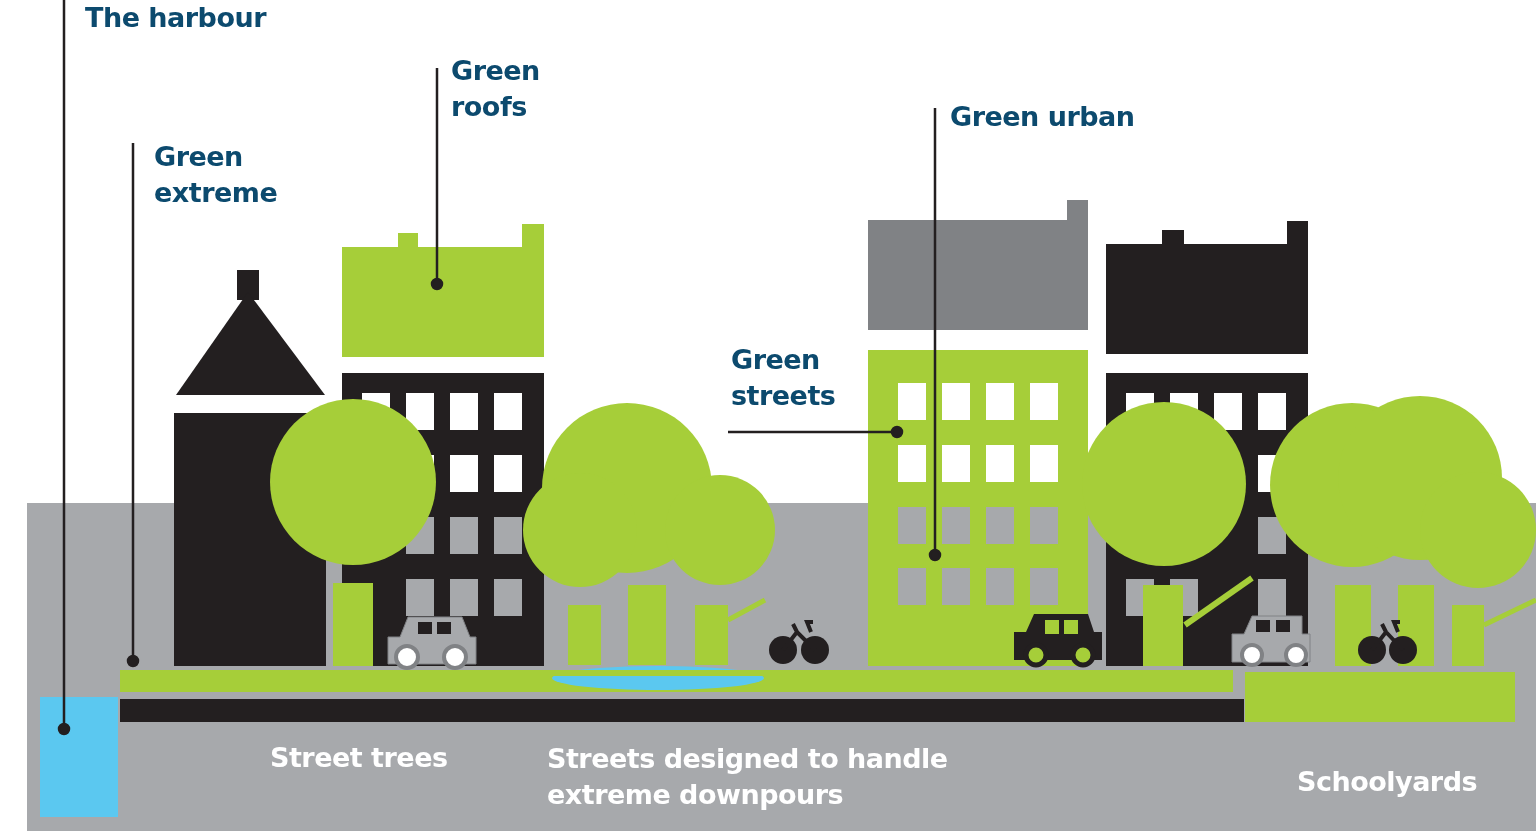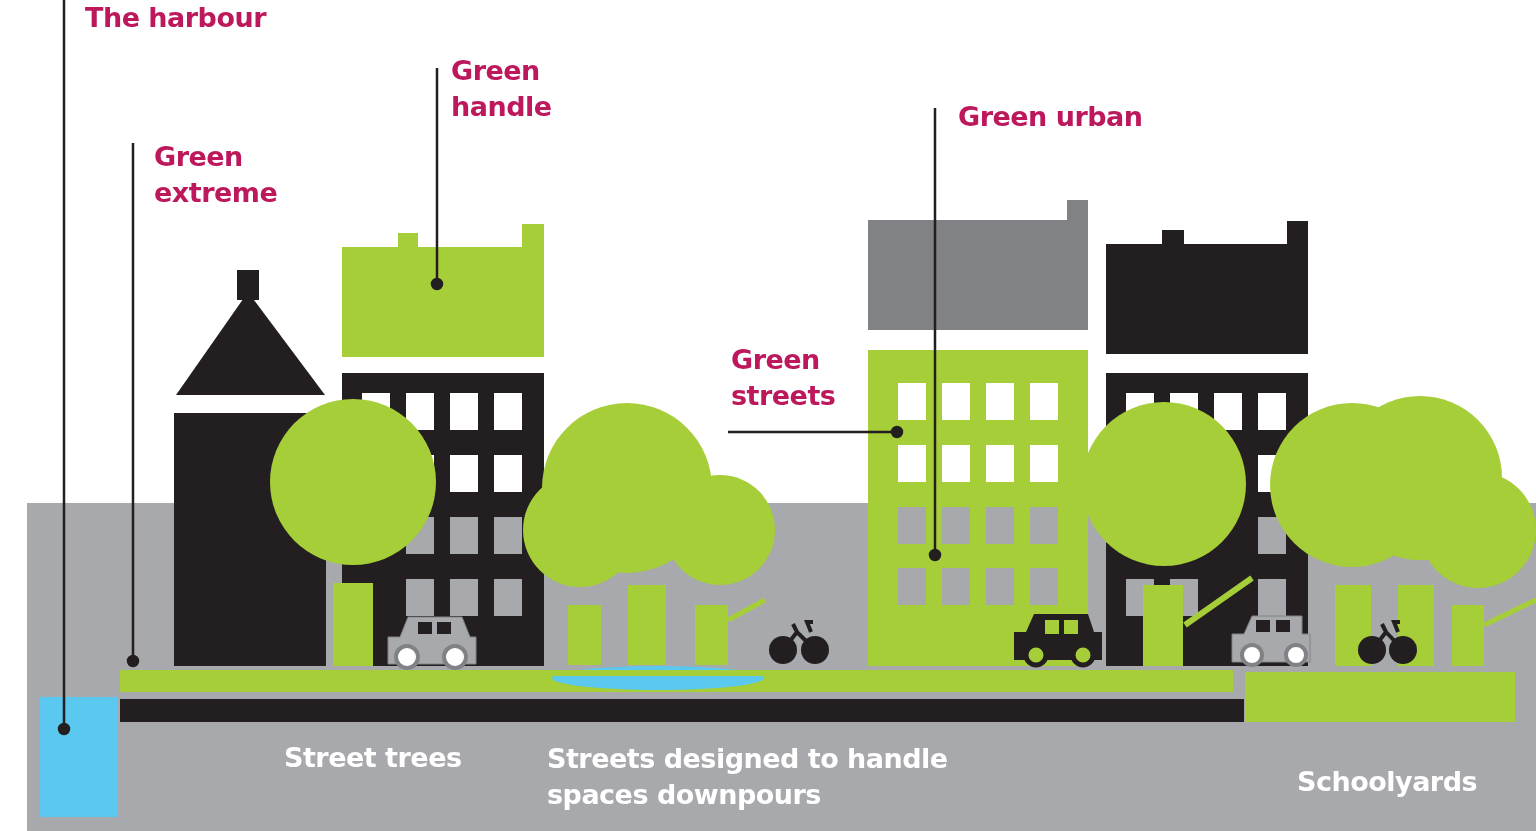--- a/index.html
+++ b/index.html
@@ -1,18 +1,18 @@
 <!DOCTYPE html>
 <html><head>
 <meta charset="utf-8">
 <style>
   html, body { margin:0; padding:0; background:#ffffff; }
   body { width:1536px; height:831px; overflow:hidden; position:relative; font-family:"DejaVu Sans", sans-serif; }
   #scene { position:absolute; left:0; top:0; }
-  .lbl { position:absolute; font-family:"DejaVu Sans", sans-serif; font-weight:bold; font-size:27px; line-height:36px; color:#be185d; letter-spacing:-0.5px; white-space:nowrap; }
+  .lbl { position:absolute; font-family:"DejaVu Sans", sans-serif; font-weight:bold; font-size:27px; line-height:36px; color:#0c4a6e; letter-spacing:-0.5px; white-space:nowrap; }
   .lbl-w { color:#ffffff; }
 </style>
 </head>
 <body>
 
 <svg id="scene" width="1536" height="831" viewBox="0 0 1536 831" xmlns="http://www.w3.org/2000/svg">
 
   <rect x="27" y="503" width="1509" height="328" fill="#a7a9ac"></rect>
 
   <rect x="40" y="697" width="78" height="120" fill="#5bc8f0"></rect>
@@ -174,28 +174,28 @@
   </g>
 </svg>
 
 <div class="lbl" style="left:85px; top:0px;">The harbour</div>
 <div class="lbl" style="left:154px; top:139px;">
   <div>Green</div>
   <div>extreme</div>
 </div>
 <div class="lbl" style="left:451px; top:53px;">
   <div>Green</div>
-  <div>handle</div>
-</div>
-<div class="lbl" style="left:950px; top:99px;margin-left:8px;">
+  <div>roofs</div>
+</div>
+<div class="lbl" style="left:950px; top:99px;">
   <div>Green urban</div>
 </div>
 <div class="lbl" style="left:731px; top:342px;">
   <div>Green</div>
   <div>streets</div>
 </div>
 
-<div class="lbl lbl-w" style="left:270px; top:740px;margin-left:14px;">Street trees</div>
+<div class="lbl lbl-w" style="left:270px; top:740px;">Street trees</div>
 <div class="lbl lbl-w" style="left:547px; top:741px;">
   <div>Streets designed to handle</div>
-  <div>spaces downpours</div>
+  <div>extreme downpours</div>
 </div>
 <div class="lbl lbl-w" style="left:1297px; top:764px;">Schoolyards</div>
 
 </body></html>

